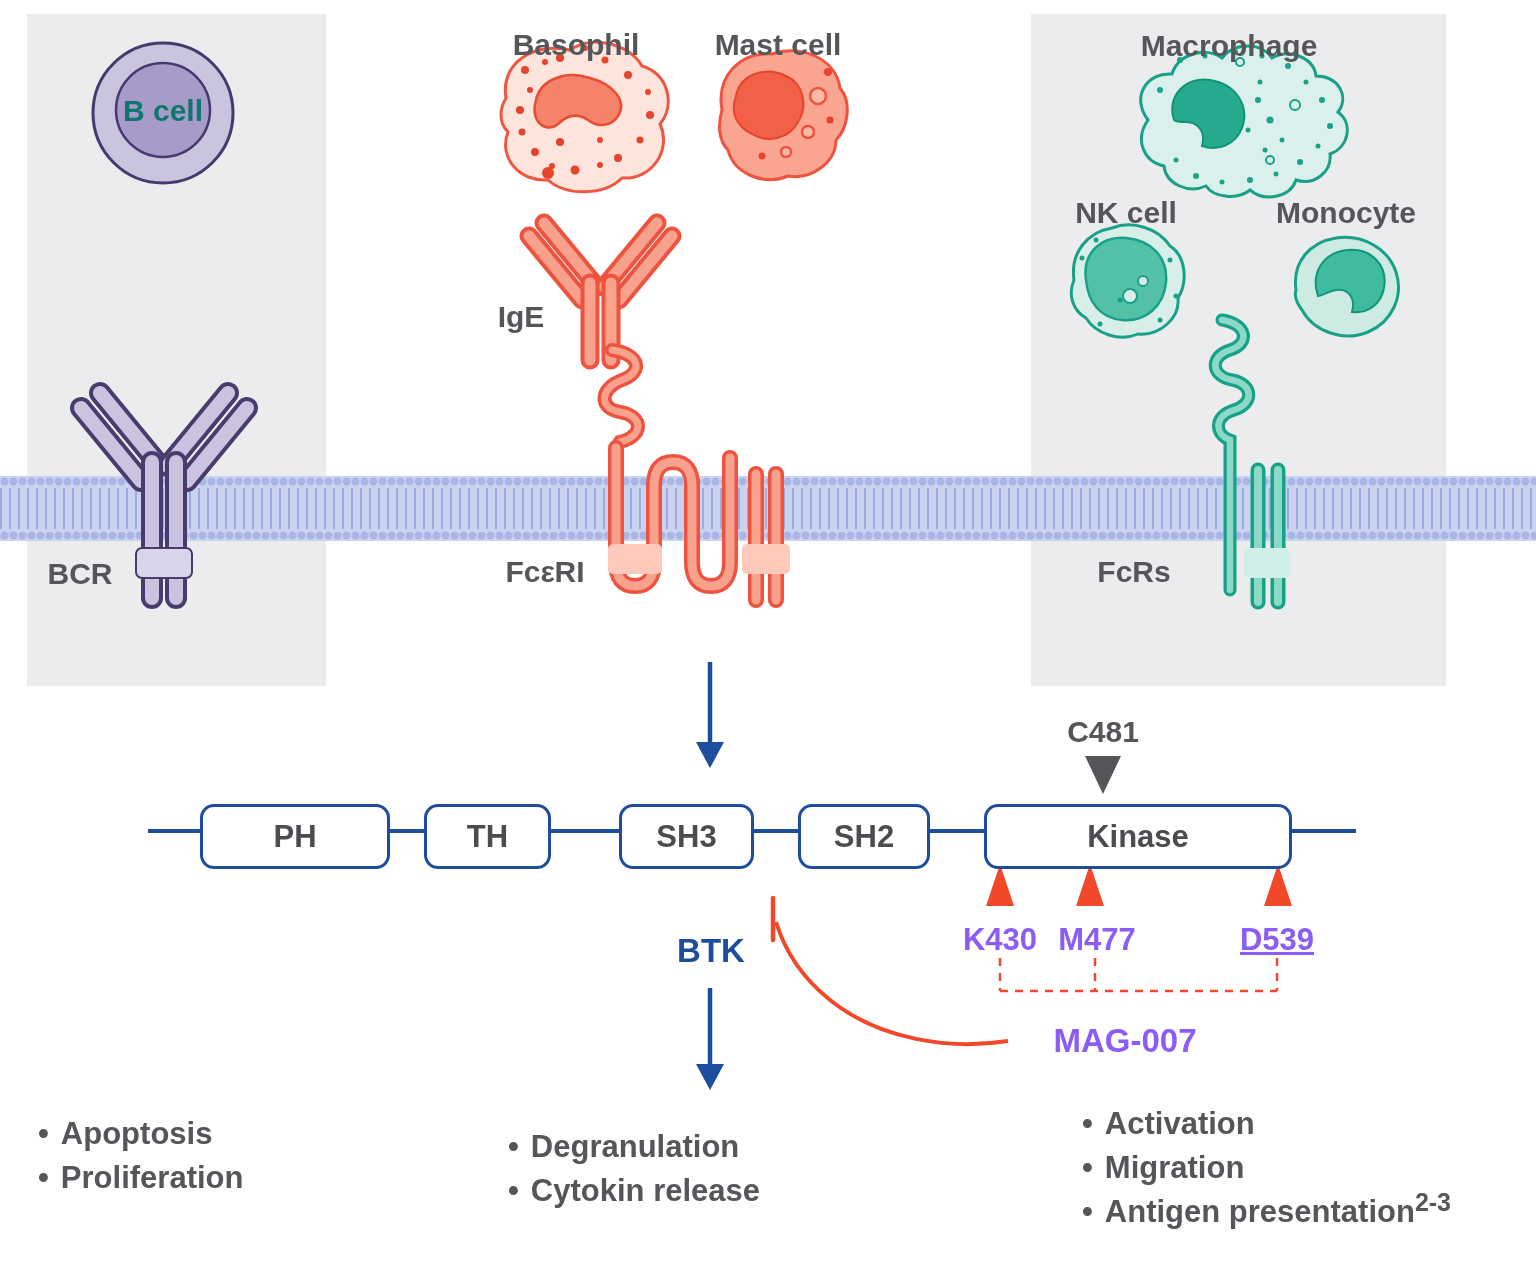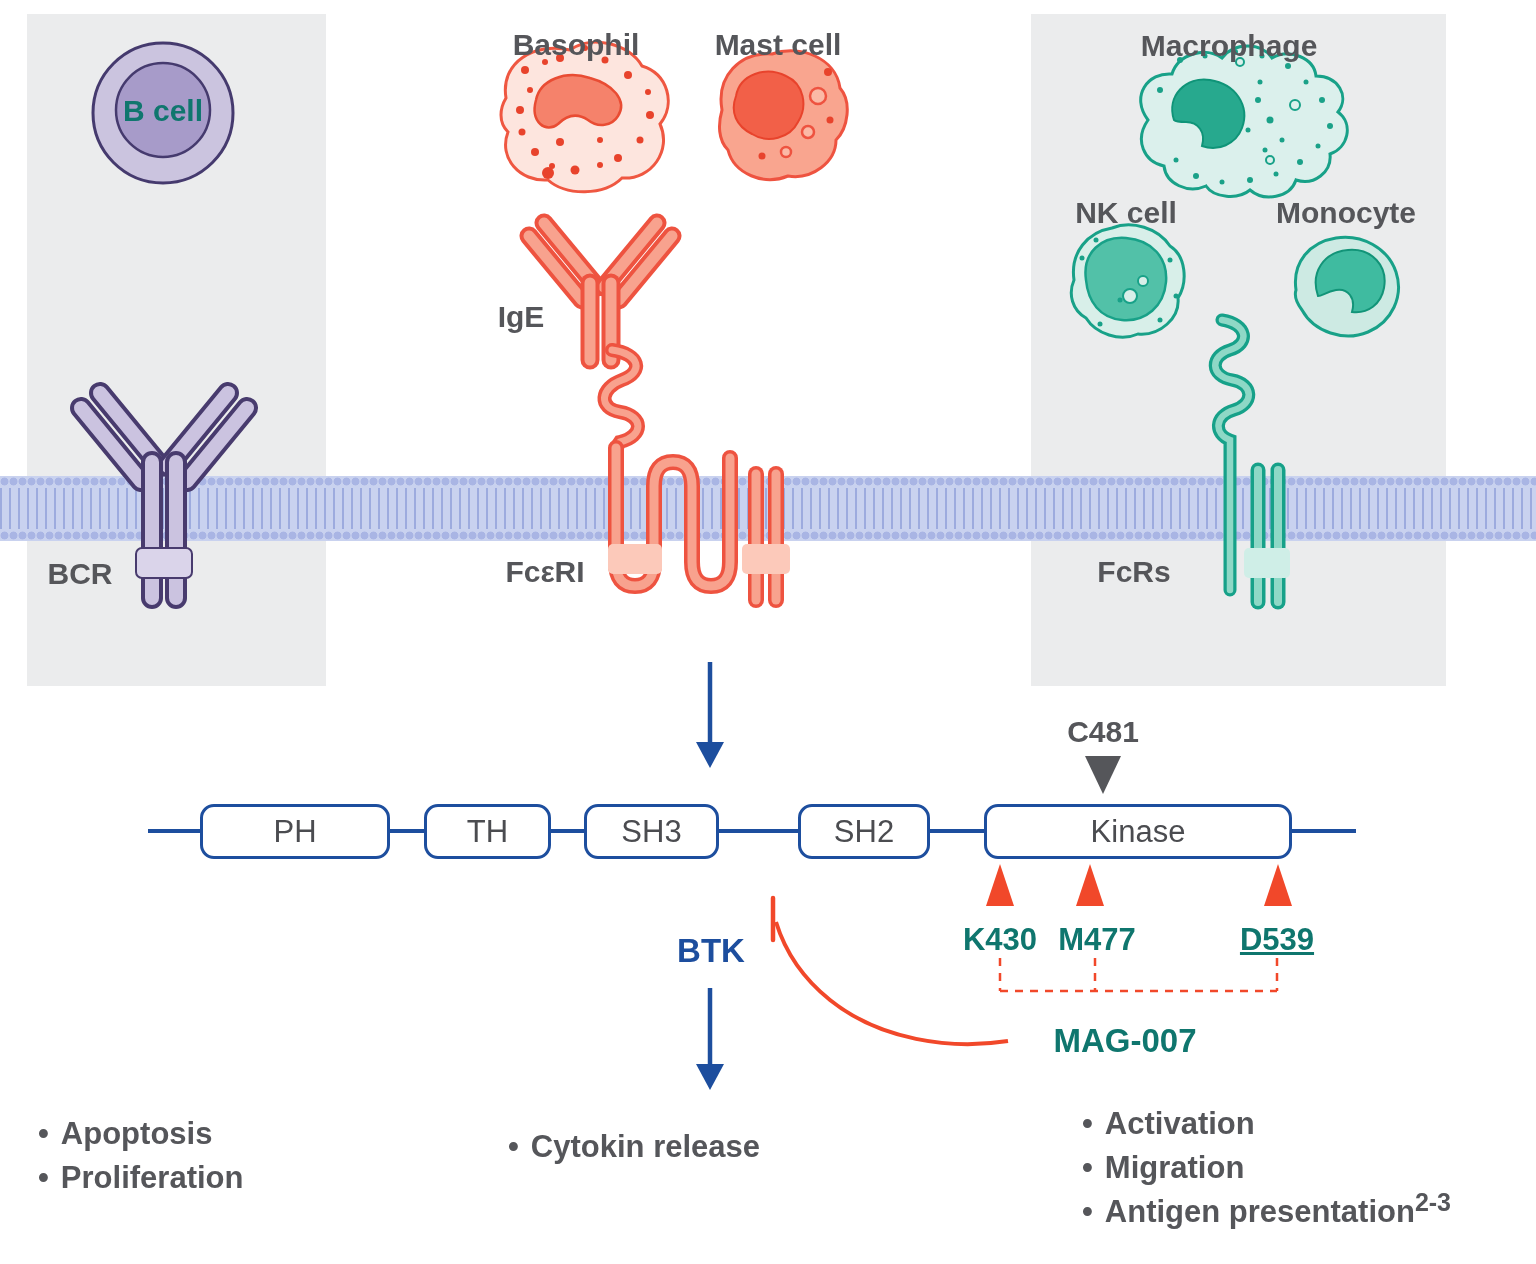--- a/index.html
+++ b/index.html
@@ -27,27 +27,27 @@
   .ri2{stroke:#f8a28e;stroke-width:7;stroke-linecap:round;fill:none}
   .ro3{stroke:#ee5340;stroke-width:16;stroke-linecap:round;stroke-linejoin:round;fill:none}
   .ri3{stroke:#f8a28e;stroke-width:9;stroke-linecap:round;stroke-linejoin:round;fill:none}
   .to{stroke:#16a189;stroke-width:13;stroke-linecap:round;fill:none}
   .ti{stroke:#8ed8c6;stroke-width:6.5;stroke-linecap:round;fill:none}
   .to2{stroke:#16a189;stroke-width:15;stroke-linecap:round;fill:none}
   .ti2{stroke:#8ed8c6;stroke-width:8;stroke-linecap:round;fill:none}
   .lbl{position:absolute;z-index:3;font-weight:700;color:#55565a;font-size:30px;
        transform:translate(-50%,-50%);white-space:nowrap;}
   .lbl.blue{color:#1d4e9e;font-size:33px;}
-  .lbl.red{color:#0f766e;font-size:31px;}
+  .lbl.red{color:#8b5cf6;font-size:31px;}
   .lbl.red.big{font-size:33px;}
   .domain-line{position:absolute;left:148px;top:829px;width:1208px;height:4px;
        background:#1d4e9e;z-index:2;}
-  .dbox{position:absolute;top:804px;height:55px;background:#fff;border:3.5px solid #1d4e9e;
+  .dbox{position:absolute;top:804px;height:65px;background:#fff;border:3.5px solid #1d4e9e;
        border-radius:14px;display:flex;align-items:center;justify-content:center;
-       font-size:31px;font-weight:400;color:#4b4c50;z-index:3;box-sizing:border-box;}
+       font-size:31px;font-weight:700;color:#4b4c50;z-index:3;box-sizing:border-box;}
   .olist{position:absolute;z-index:3;list-style:none;margin:0;padding:0;}
   .olist li{font-size:31px;font-weight:700;color:#55565a;line-height:44px;white-space:nowrap;}
   .blt{margin-right:12px;}
   .sup{font-size:25px;vertical-align:super;line-height:0;}
 </style>
 </head>
 <body>
 
 <div id="stage">
 
@@ -255,21 +255,21 @@
     </g>
   </svg>
 
   <div class="domain-line"></div>
   <div class="dbox" style="left:200px;width:190px;">
     <span>PH</span>
     </div>
   <div class="dbox" style="left:424px;width:127px;">
     <span>TH</span>
     </div>
-  <div class="dbox" style="left:584px;width:135px;">
+  <div class="dbox" style="left:619px;width:135px;">
     <span>SH3</span>
     </div>
   <div class="dbox" style="left:798px;width:132px;">
     <span>SH2</span>
     </div>
   <div class="dbox" style="left:984px;width:308px;">
     <span>Kinase</span>
     </div>
 
   <div class="lbl" style="left:163px;top:111px;color:#0f766e;">B cell</div>
@@ -288,20 +288,21 @@
   <div class="lbl red" style="left:1097px;top:940px;">M477</div>
   <div class="lbl red" style="left:1277px;top:940px;text-decoration:underline;">D539</div>
   <div class="lbl red big" style="left:1125px;top:1041px;">MAG-007</div>
 
   <ul class="olist" style="left:38px;top:1112px;">
     <li><span class="blt">•</span><span>Apoptosis</span></li>
     <li><span class="blt">•</span><span>Proliferation</span></li>
   </ul>
 
   <ul class="olist" style="left:508px;top:1125px;">
+    <li><span class="blt">•</span><span>Degranulation</span></li>
     <li><span class="blt">•</span><span>Cytokin release</span></li>
   </ul>
 
   <ul class="olist" style="left:1082px;top:1102px;">
     <li><span class="blt">•</span><span>Activation</span></li>
     <li><span class="blt">•</span><span>Migration</span></li>
     <li><span class="blt">•</span><span>Antigen presentation</span><sup class="sup">2-3</sup></li>
   </ul>
 
 </div>

